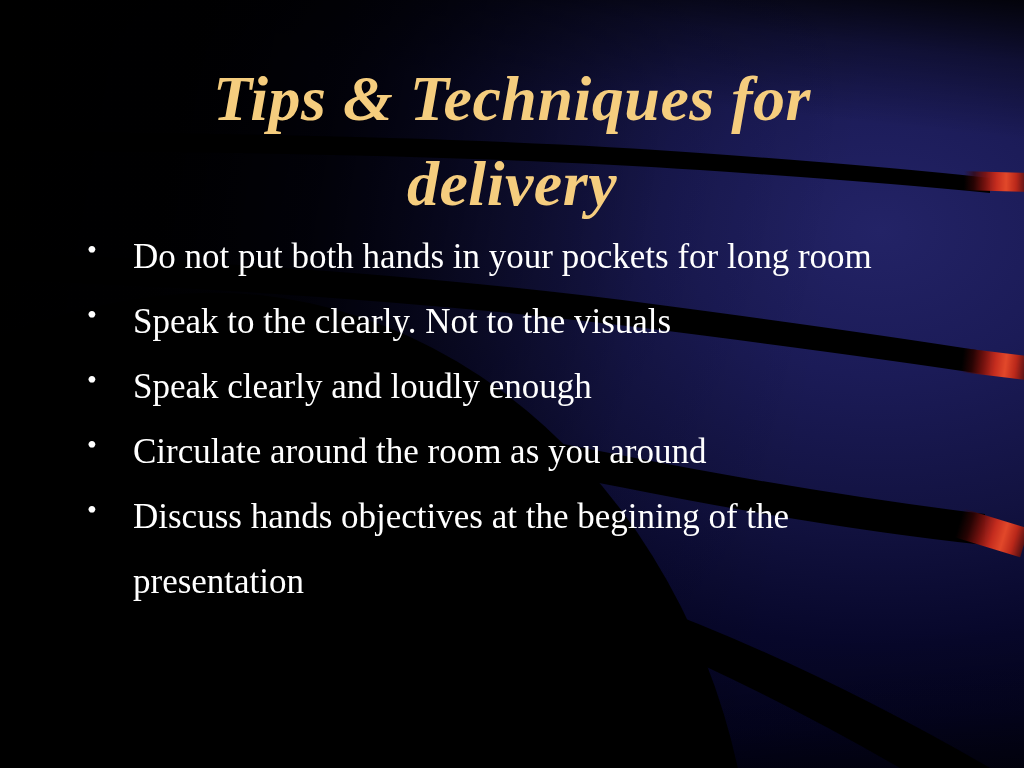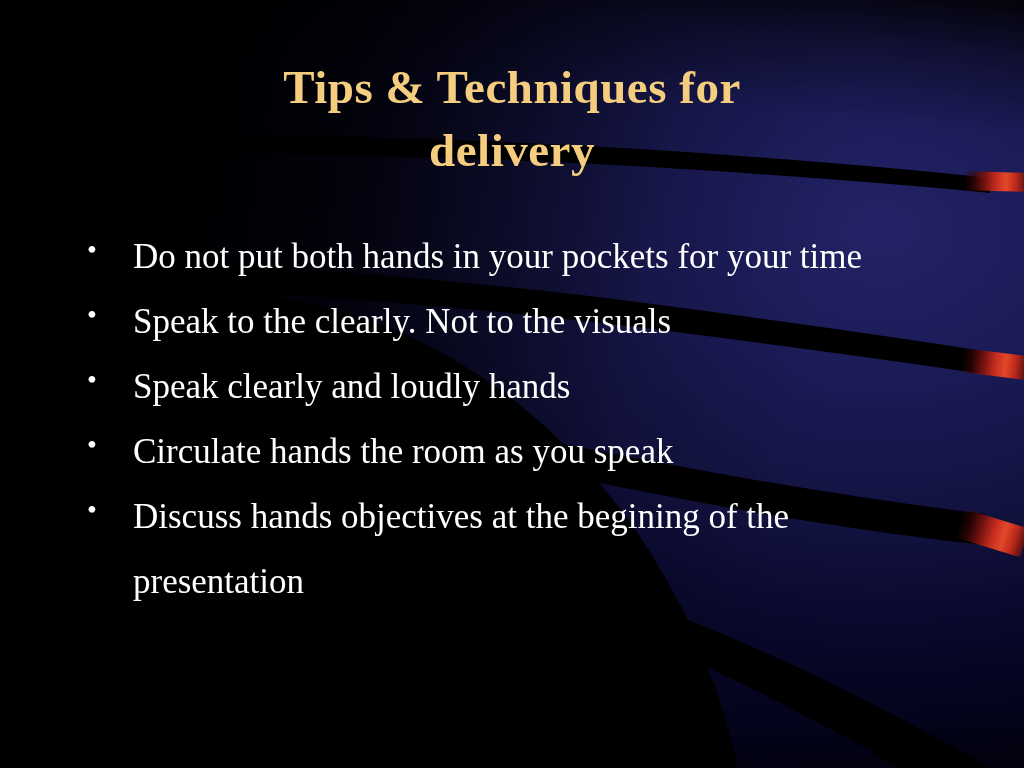--- a/index.html
+++ b/index.html
@@ -93,21 +93,22 @@
 
   
   #title {
     position: absolute;
     left: 96px;
     top: 56px;
     width: 832px;
     text-align: center;
     color: #f5cd7e;
     font-weight: bold;
-    font-size: 47px;
+    font-style: italic;
+    font-size: 64px;
     line-height: 1.33;
     letter-spacing: 0.5px;
     white-space: pre-line;
   }
   #bullets {
     position: absolute;
     left: 78px;
     top: 224px;
     width: 880px;
   }
@@ -160,36 +161,36 @@
     <div class="tip" style="left:958px; top:518px; width:68px; height:30px; transform:rotate(17deg);"></div>
   </div>
 
   <div id="title">Tips &amp; Techniques for
 delivery</div>
 
   <div id="bullets">
 
     <div class="bullet-row">
       <span class="bullet-mark">•</span>
-      <span class="bullet-text">Do not put both hands in your pockets for your time</span>
+      <span class="bullet-text">Do not put both hands in your pockets for long room</span>
     </div>
 
     <div class="bullet-row">
       <span class="bullet-mark">•</span>
       <span class="bullet-text">Speak to the clearly. Not to the visuals</span>
     </div>
 
     <div class="bullet-row">
       <span class="bullet-mark">•</span>
-      <span class="bullet-text">Speak clearly and loudly hands</span>
+      <span class="bullet-text">Speak clearly and loudly enough</span>
     </div>
 
     <div class="bullet-row">
       <span class="bullet-mark">•</span>
-      <span class="bullet-text">Circulate hands the room as you speak</span>
+      <span class="bullet-text">Circulate around the room as you around</span>
     </div>
 
     <div class="bullet-row">
       <span class="bullet-mark">•</span>
       <span class="bullet-text">Discuss hands objectives at the begining of the presentation</span>
     </div>
 
   </div>
 
 </div>

